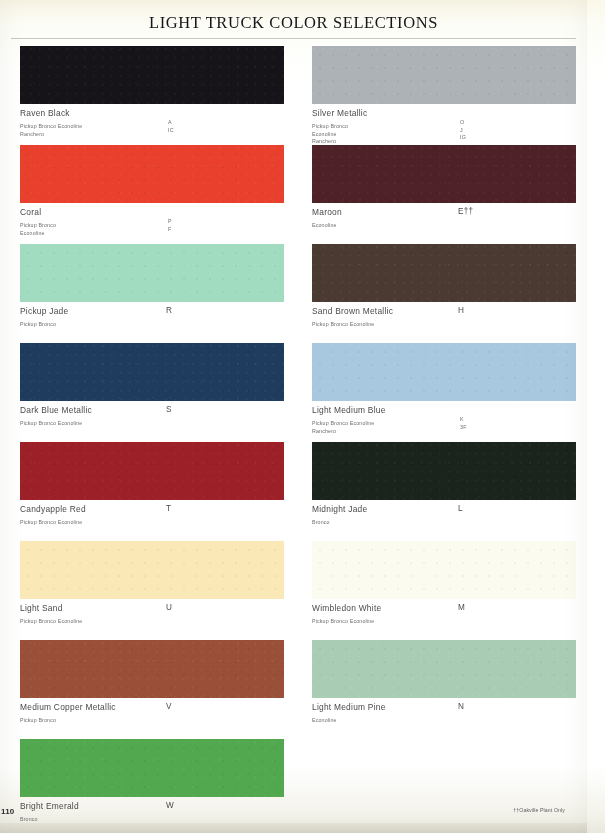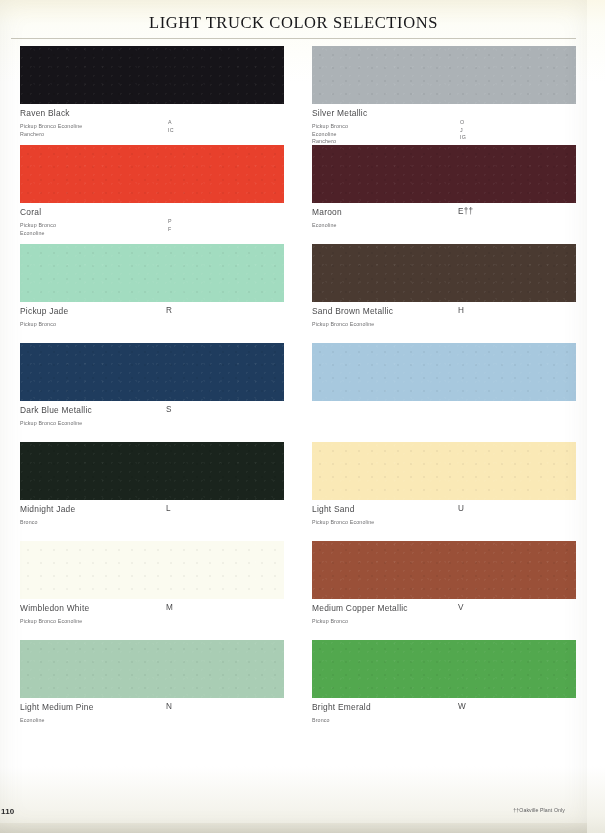--- a/index.html
+++ b/index.html
@@ -225,20 +225,37 @@
         <div class="labels">
           <div class="color-name">Dark Blue Metallic</div>
           <div class="code-main">S</div>
           <div class="applications">
             <div class="app-row"><span class="app-name">Pickup Bronco Econoline</span></div>
           </div>
         </div>
       </div>
       <div class="cell">
         <div class="swatch" style="background: rgb(167, 200, 222);"></div>
+        <div class="labels">
+          <div class="color-name">Light Medium Blue</div>
+          <div class="applications">
+            <div class="app-row"><span class="app-name">Pickup Bronco Econoline</span><span class="app-code">K</span></div>
+            <div class="app-row"><span class="app-name">Ranchero</span><span class="app-code">3F</span></div>
+          </div>
+        </div>
+      </div>
+      <div class="cell">
+        <div class="swatch" style="background: rgb(156, 32, 40);"></div>
+        <div class="labels">
+          <div class="color-name">Candyapple Red</div>
+          <div class="code-main">T</div>
+          <div class="applications">
+            <div class="app-row"><span class="app-name">Pickup Bronco Econoline</span></div>
+          </div>
+        </div>
       </div>
       <div class="cell">
         <div class="swatch" style="background: rgb(26, 36, 29);"></div>
         <div class="labels">
           <div class="color-name">Midnight Jade</div>
           <div class="code-main">L</div>
           <div class="applications">
             <div class="app-row"><span class="app-name">Bronco</span></div>
           </div>
         </div>

